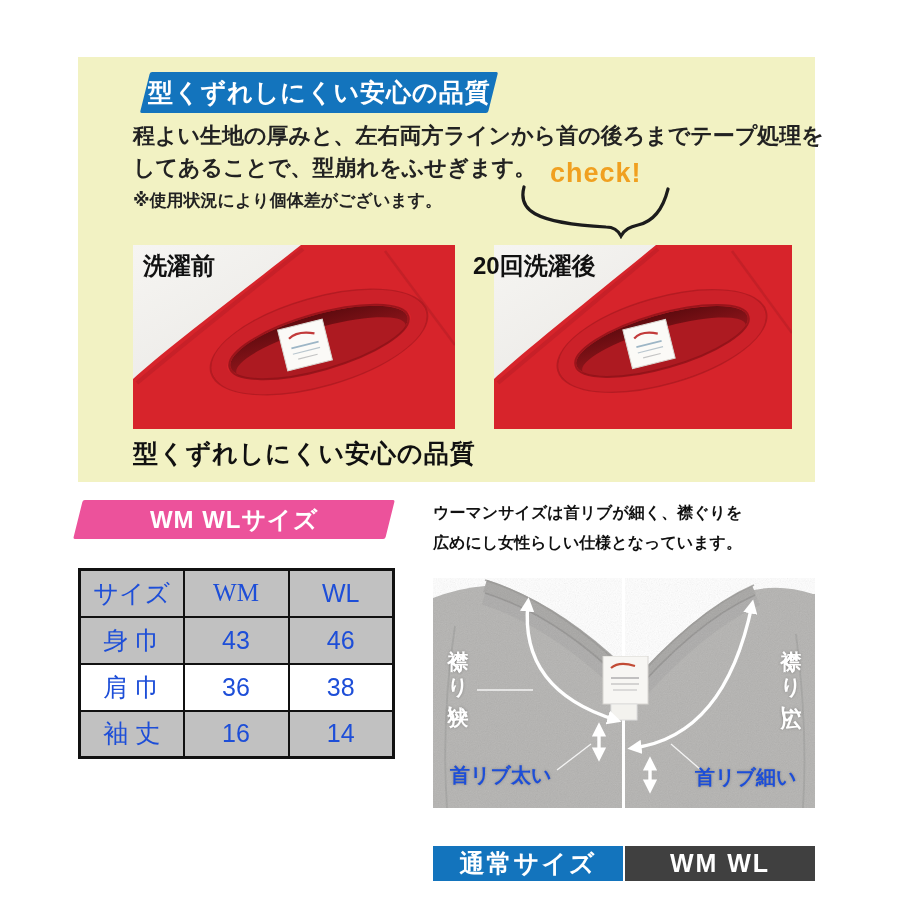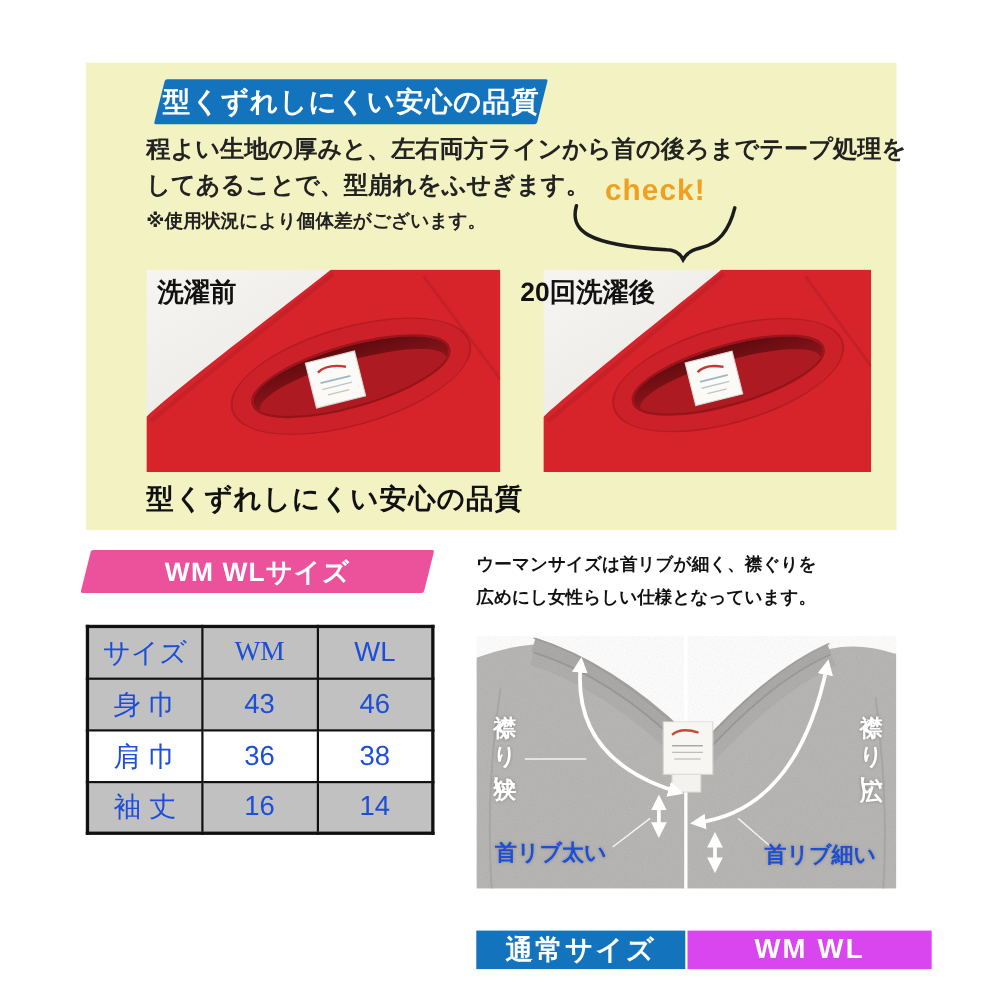--- a/index.html
+++ b/index.html
@@ -37,21 +37,21 @@
   .woman-line{left:433px;font-size:16px;font-weight:700;color:#111;white-space:nowrap;}
   .split{left:433px;top:578px;width:382px;height:265px;}
   .half{top:0;height:230px;overflow:hidden;}
   .divider{left:189px;top:0;width:3px;height:230px;background:#fff;}
   .v-note{writing-mode:vertical-rl;text-orientation:upright;color:#fff;font-weight:700;
           font-size:21px;letter-spacing:3px;text-shadow:0 0 3px rgba(0,0,0,.25);}
   .h-note{color:#1d4ed8;font-weight:700;font-size:20px;text-shadow:0 0 3px rgba(0,0,0,.25);white-space:nowrap;}
   .bar{top:230px;height:35px;display:flex;align-items:center;justify-content:center;margin-top:38px;}
   .bar > span{color:#fff;font-weight:700;font-size:25px;letter-spacing:2px;}
   .bar-blue{left:0;width:190px;background:#1374bd;}
-  .bar-pink{left:192px;width:222px;background:#d946ef;}
+  .bar-pink{left:192px;width:190px;background:#404040;}
 
   .tagbox{pointer-events:none;}
 </style>
 </head>
 <body>
 
 <div class="stage">
 
   <div class="abs panel-yellow">
 

